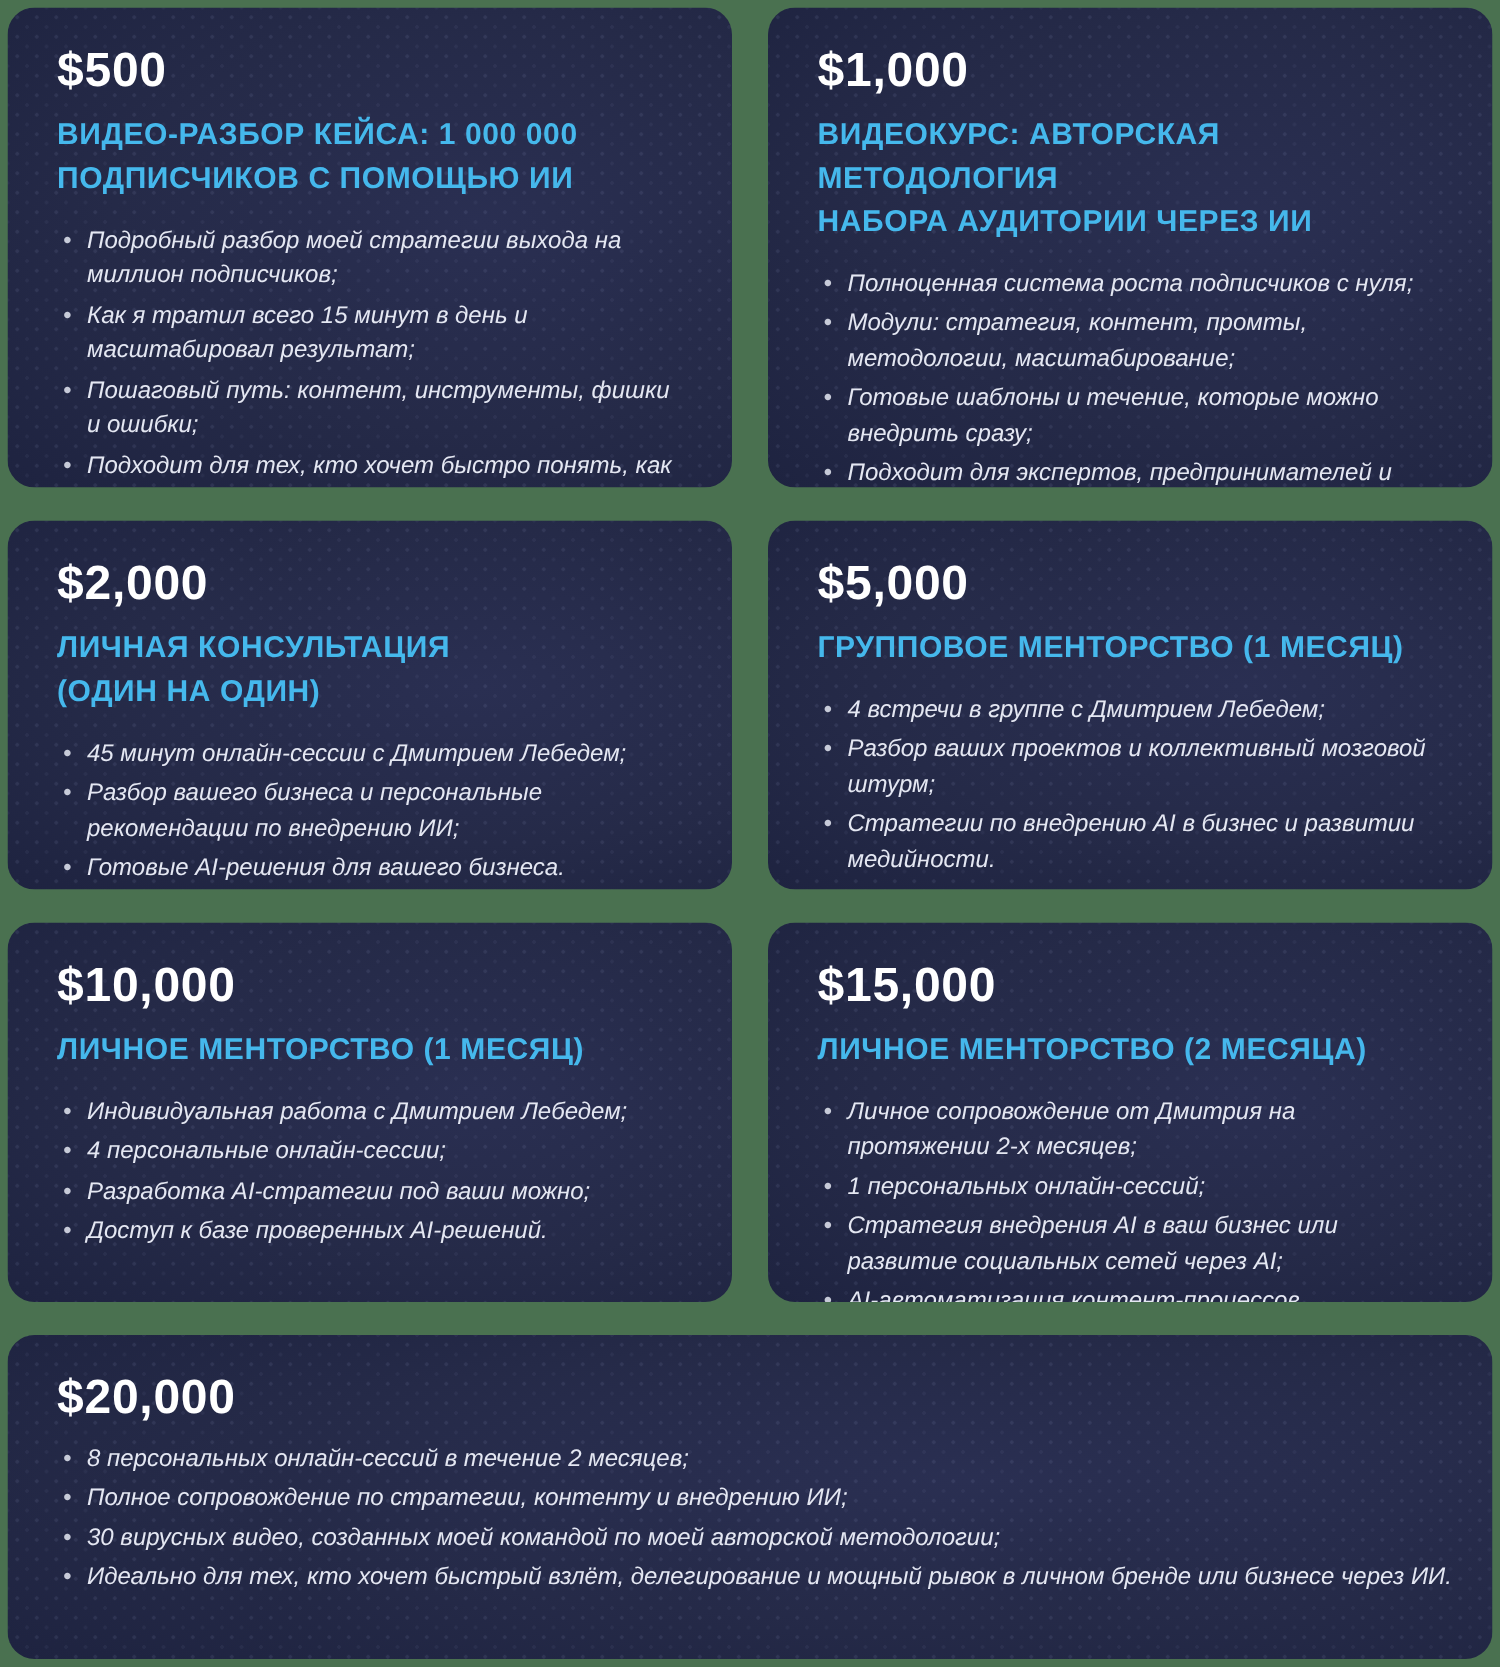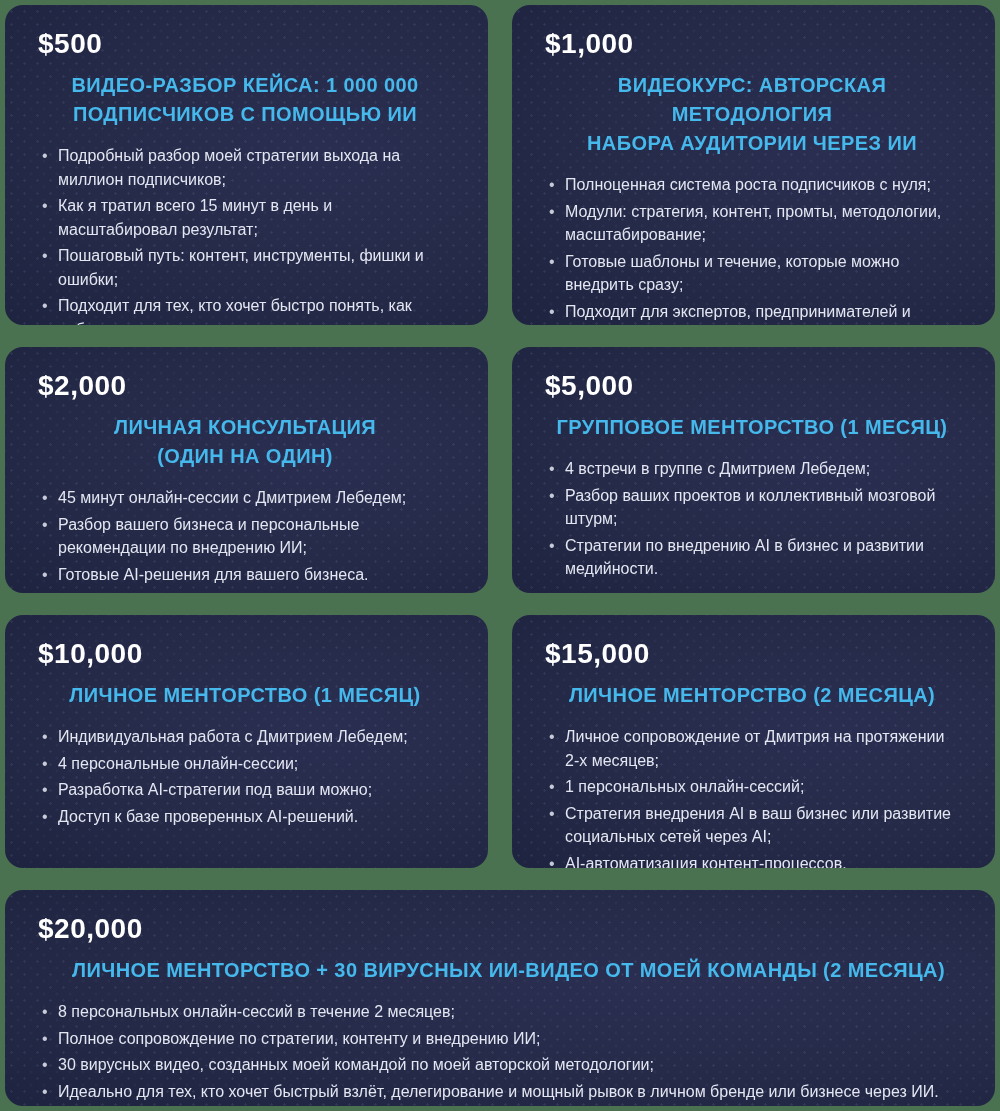--- a/index.html
+++ b/index.html
@@ -29,39 +29,39 @@
     background-size: 13px 13px, 13px 13px, 100% 100%;
     background-position: 0 0, 6.5px 6.5px, 0 0;
     overflow: hidden;
   }
   .r1 { min-height: 320px; }
   .r2 { min-height: 246px; }
   .r3 { min-height: 253px; }
   .r4 { min-height: 216px; grid-column: 1 / -1; padding-right: 16px; }
   .price {
     color: #ffffff;
-    font-size: 28px;
+    font-size: 32px;
     font-weight: 700;
     line-height: 1.15;
     letter-spacing: 0.5px;
     margin-bottom: 11px;
   }
   .title {
     color: #45b8ec;
     font-size: 20px;
     font-weight: 700;
     line-height: 1.45;
     letter-spacing: 0.4px;
     text-transform: uppercase;
     white-space: pre-line;
     margin-bottom: 15px;
-    text-align: center;
   }
   .bullets {
     list-style: none;
+    font-style: italic;
   }
   .bullets li {
     position: relative;
     padding-left: 20px;
     font-size: 16px;
     line-height: 1.47;
     color: #e4e7f2;
     margin-bottom: 3px;
   }
   .bullets li::before {
@@ -139,21 +139,20 @@
     <ul class="bullets">
       <li>Личное сопровождение от Дмитрия на протяжении 2-х месяцев;</li>
       <li>1 персональных онлайн-сессий;</li>
       <li>Стратегия внедрения AI в ваш бизнес или развитие социальных сетей через AI;</li>
       <li>AI-автоматизация контент-процессов.</li>
     </ul>
   </section>
 
   <section class="card r4">
     <h2 class="price">$20,000</h2>
-    <h3 class="title">ЛИЧНОЕ МЕНТОРСТВО + 30 ВИРУСНЫХ ИИ-ВИДЕО ОТ МОЕЙ КОМАНДЫ (2 МЕСЯЦА)</h3>
     <ul class="bullets">
       <li>8 персональных онлайн-сессий в течение 2 месяцев;</li>
       <li>Полное сопровождение по стратегии, контенту и внедрению ИИ;</li>
       <li>30 вирусных видео, созданных моей командой по моей авторской методологии;</li>
       <li>Идеально для тех, кто хочет быстрый взлёт, делегирование и мощный рывок в личном бренде или бизнесе через ИИ.</li>
     </ul>
   </section>
 
 </main>
 

